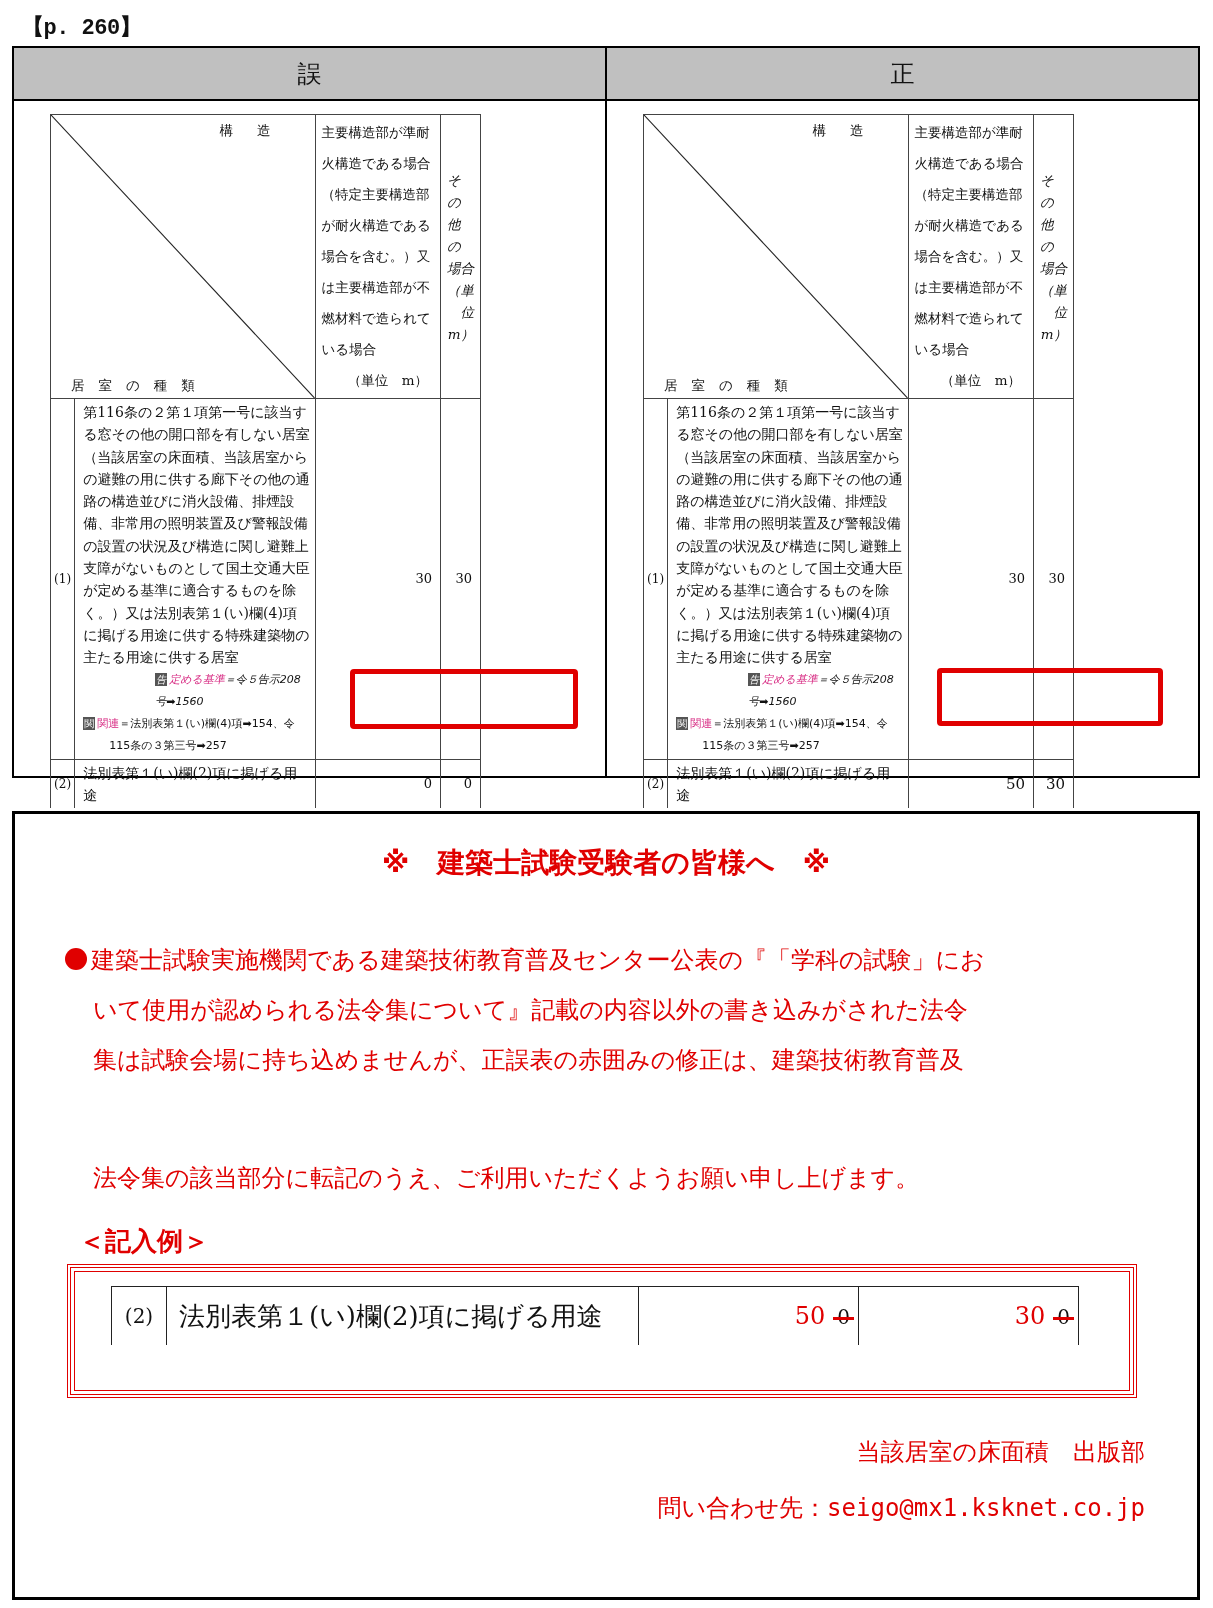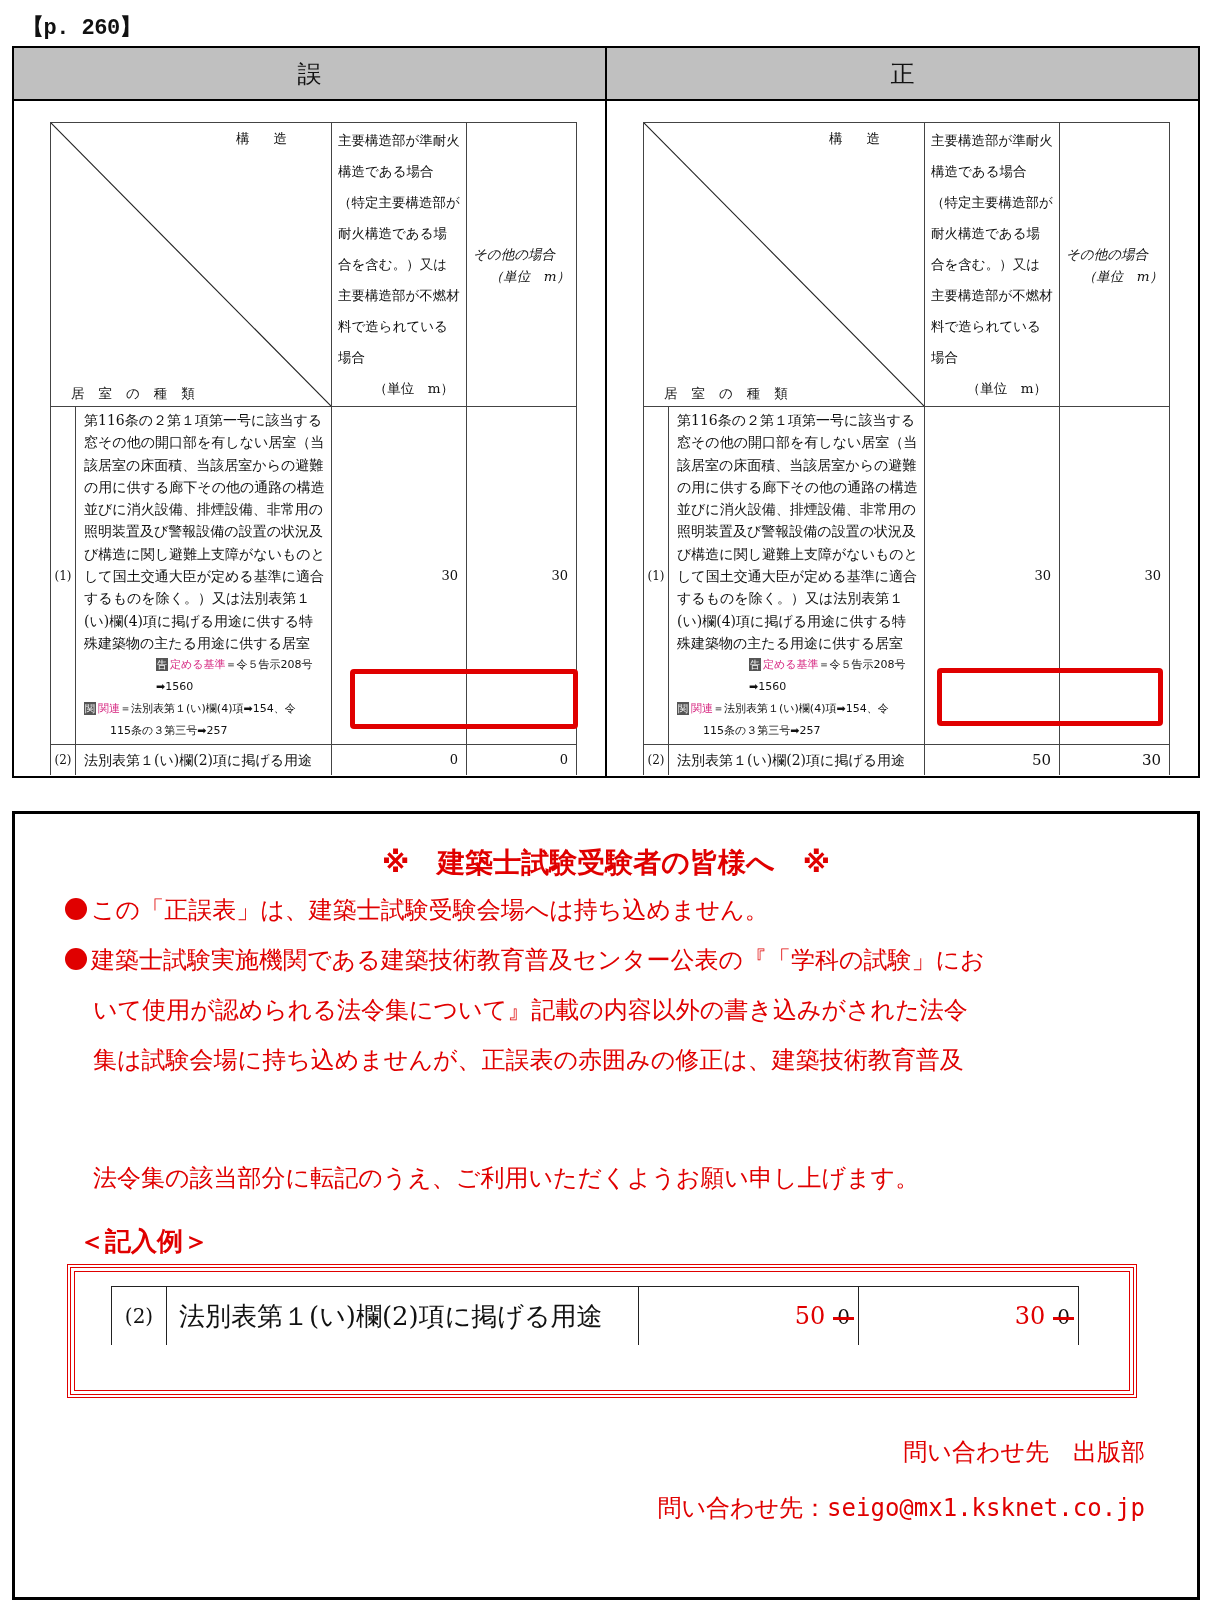--- a/index.html
+++ b/index.html
@@ -2,34 +2,34 @@
 <html><head>
 <meta charset="utf-8">
 <style>
   html, body { margin: 0; padding: 0; background: #ffffff; }
   body { width: 1213px; height: 1608px; position: relative; font-family: "DejaVu Serif", serif; color: #111; overflow: hidden; }
   .page-ref { position: absolute; left: 22px; top: 12px; font-family: Liberation Mono, monospace; font-weight: bold; font-size: 22px; letter-spacing: -0.5px; }
   .errata-frame { position: absolute; left: 12px; top: 46px; width: 1188px; height: 732px; border: 2px solid #000; box-sizing: border-box; display: flex; }
   .errata-col { flex: 1; position: relative; }
   .errata-col + .errata-col { border-left: 2px solid #000; }
   .col-head { height: 51px; background: #c0c0c0; border-bottom: 2px solid #000; display: flex; align-items: center; justify-content: center; font-family: "DejaVu Sans", sans-serif; font-size: 24px; }
-  .law-table { position: absolute; top: 74px; left: 36px; width: 527px; border-collapse: collapse; font-size: 13.5px; line-height: 22px; }
+  .law-table { position: absolute; top: 66px; left: 36px; width: 431px; border-collapse: collapse; font-size: 13.5px; line-height: 22px; }
   .law-table td { border: 1px solid #444; vertical-align: top; padding: 0; }
   .law-table .diag { width: 277px; height: 228px; position: relative; }
   .diag svg { position: absolute; left: 0; top: 0; width: 100%; height: 100%; }
   .diag .top-label { position: absolute; right: 20px; top: 4px; letter-spacing: 24px; }
   .diag .bot-label { position: absolute; left: 20px; bottom: 2px; letter-spacing: 14px; }
   .h-col1 { width: 122px; padding: 2px 6px !important; font-size: 13.5px; line-height: 31px; }
   .h-col1 .unit { display: block; text-align: right; padding-right: 6px; }
   .h-col2 { vertical-align: middle !important; padding: 0 6px !important; font-style: italic; }
   .h-col2 .unit { display: block; text-align: right; }
   .num-cell { width: 24px; text-align: center; vertical-align: middle !important; font-size: 12px; }
   .desc { padding: 2px 4px 2px 8px !important; width: 243px; font-size: 14px; line-height: 22.3px; }
   .ref-line { font-family: "DejaVu Sans", sans-serif; font-size: 11px; line-height: 22px; }
-  .ref-line.indent { padding-left: 72px; }
+  .ref-line.indent { padding-left: 72px; font-style: italic; }
   .ref-line.indent2 { padding-left: 26px; }
   .tag { display: inline-block; background: #555; color: #fff; font-size: 10px; line-height: 13px; padding: 0 1px; margin-right: 2px; }
   .mag { color: #d6247f; }
   .val { text-align: right; vertical-align: middle !important; padding-right: 8px !important; font-size: 13px; }
   .row2 td { height: 26px; vertical-align: middle; border-bottom: none; }
   .red-box { position: absolute; border: 5px solid #e00000; border-radius: 4px; box-sizing: border-box; }
   .notice { position: absolute; left: 12px; top: 805px; width: 1188px; height: 789px; border: 3px solid #000; box-sizing: border-box; color: #e00000; font-family: "DejaVu Sans", sans-serif; margin-top: 6px; }
   .notice-title { position: absolute; top: 30px; left: 0; right: 0; text-align: center; font-size: 28px; font-weight: bold; }
   .notice-line { position: absolute; left: 50px; font-size: 24px; white-space: nowrap; }
   .bullet { display: inline-block; width: 22px; height: 22px; border-radius: 50%; background: #e00000; margin-right: 4px; vertical-align: -2px; }
@@ -135,35 +135,34 @@
         <td class="val" style="font-size:15px;">30</td>
       </tr>
     </tbody>
       </table>
     <div class="red-box" style="left:330px; top:620px; width:226px; height:58px;"></div>
   </div>
 </div>
 
 <div class="notice">
   <div class="notice-title">※　建築士試験受験者の皆様へ　※</div>
-  <div class="notice-line" style="top:80px;"><span class="bullet"></span><span>この「正誤表」は、建築士試験受験会場へは持ち込めません。</span></div>
   <div class="notice-line" style="top:130px;"><span class="bullet"></span><span>建築士試験実施機関である建築技術教育普及センター公表の『「学科の試験」にお</span></div>
   <div class="notice-line" style="top:180px; left:78px;">いて使用が認められる法令集について』記載の内容以外の書き込みがされた法令</div>
   <div class="notice-line" style="top:230px; left:78px;">集は試験会場に持ち込めませんが、正誤表の赤囲みの修正は、建築技術教育普及</div>
   <div class="notice-line" style="top:348px; left:78px;">法令集の該当部分に転記のうえ、ご利用いただくようお願い申し上げます。</div>
 
   <div class="example-label">＜記入例＞</div>
   <div class="example-frame">
     <table class="ex-table">
       <tbody>
           <tr>
         <td class="ex-num">(2)</td>
         <td class="ex-desc">法別表第１(い)欄(2)項に掲げる用途</td>
         <td class="ex-val"><span>50</span><span class="struck">0</span></td>
         <td class="ex-val"><span>30</span><span class="struck">0</span></td>
       </tr>
     </tbody>
       </table>
   </div>
 
-  <div class="footer" style="top:622px;">問い合わせ先　出版部</div>
+  <div class="footer" style="top:622px;">当該居室の床面積　出版部</div>
   <div class="footer" style="top:678px;text-align:right;"><span>問い合わせ先：</span><a class="mono" style="color:#e00000; text-decoration:none;">seigo@mx1.ksknet.co.jp</a></div>
 </div>
 
 </body></html>

